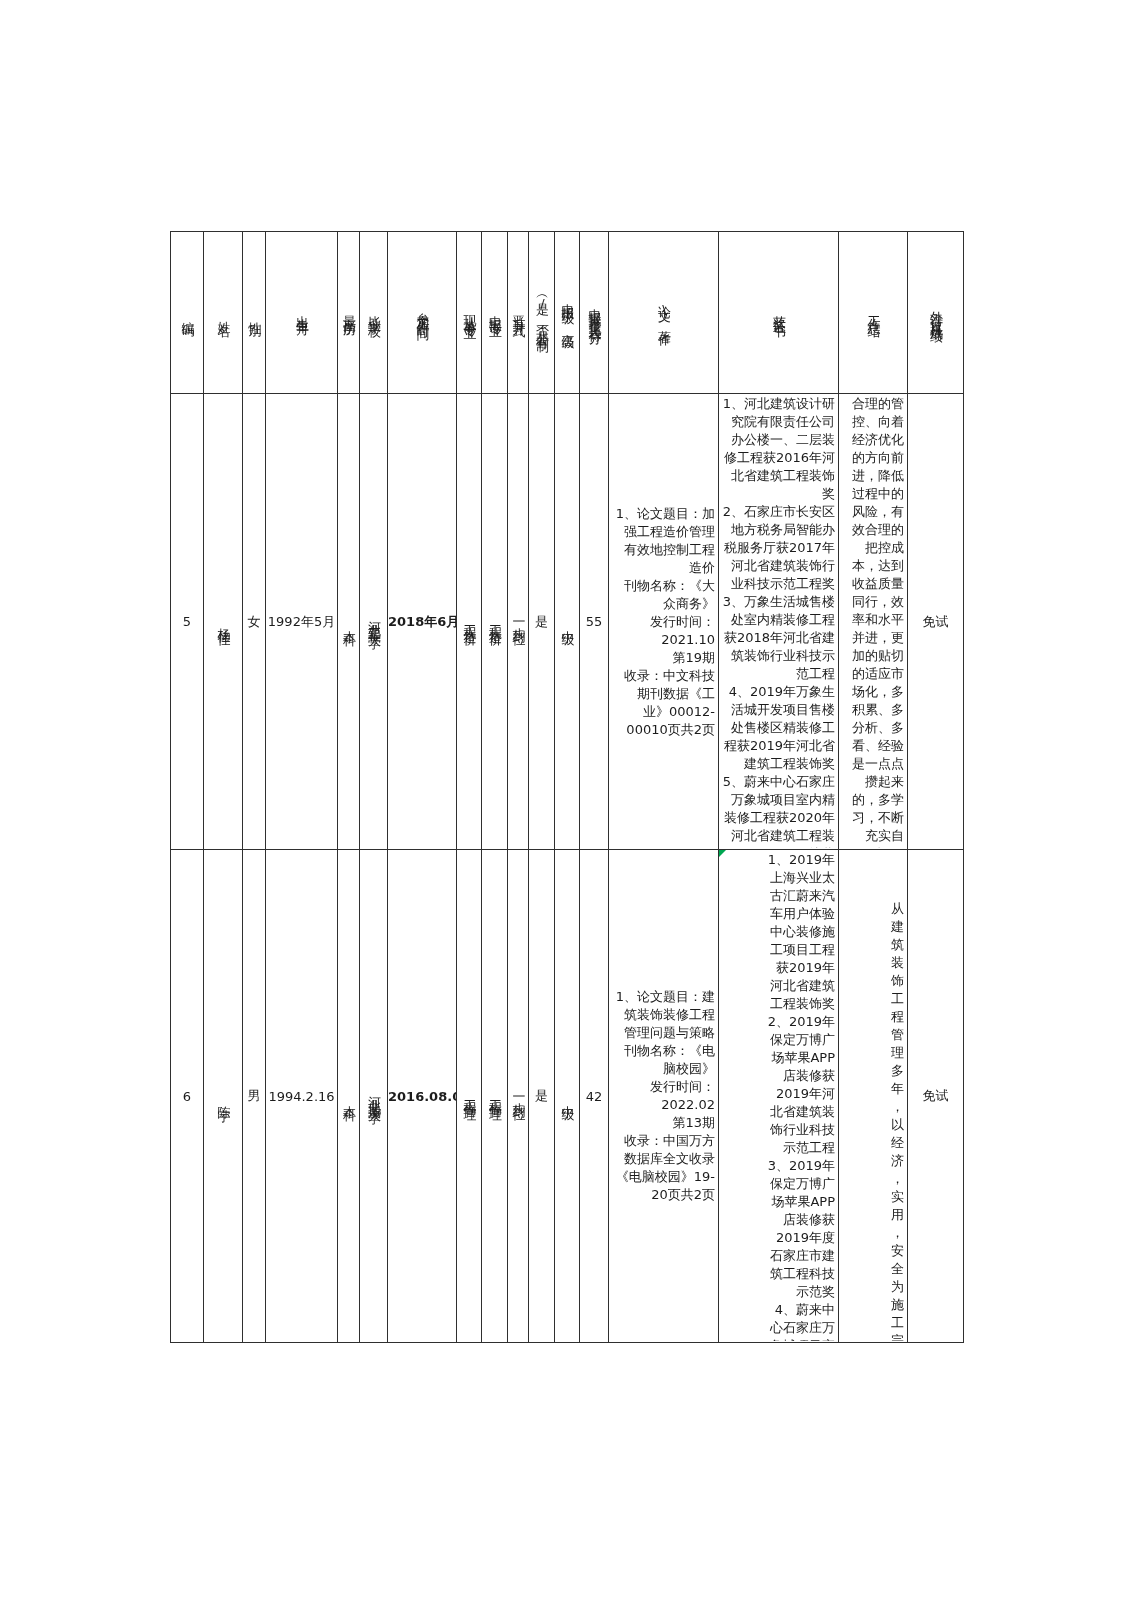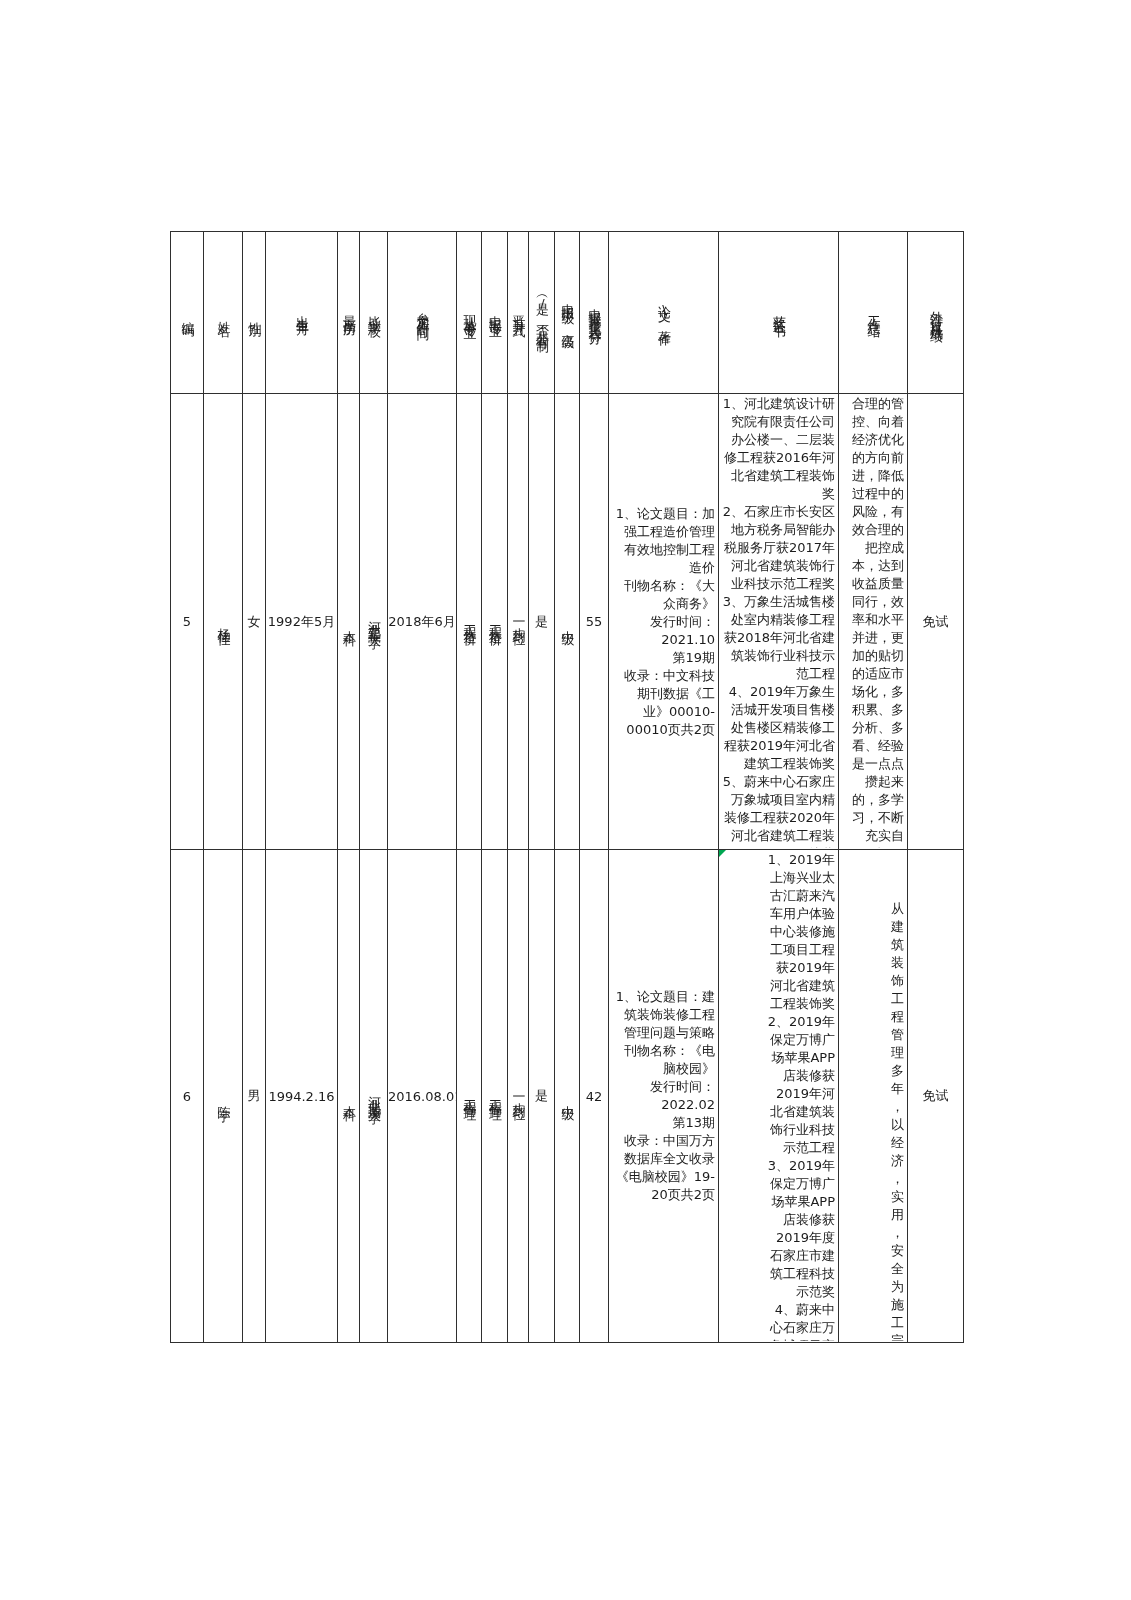--- a/index.html
+++ b/index.html
@@ -27,21 +27,21 @@
   .wrap{
     text-align:right;white-space:pre-wrap;
     overflow-wrap:break-word;word-break:break-word;
     line-height:18px;padding:1px 3px;box-sizing:border-box;
     overflow:hidden;
   }
   .r5 .wrap{max-height:454px;}
   .r6 .wrap{max-height:491px;}
   td.top{vertical-align:top;}
   td.rel{position:relative;padding-left:43px;}
-  .nowrap{white-space:nowrap;}
+  .nowrap{white-space:nowrap;font-weight:bold;}
   .comment-marker{
     position:absolute;top:0;left:0;width:0;height:0;
     border-top:7px solid #00a651;border-right:7px solid transparent;
   }
 </style>
 </head>
 <body>
 
 <div class="sheet">
   <table>
@@ -98,21 +98,21 @@
         <td><span class="vtxt">工程造价</span></td>
         <td><span class="vtxt">一步到位</span></td>
         <td>是</td>
         <td><span class="vtxt">中级</span></td>
         <td>55</td>
         <td>
             <div class="wrap">1、论文题目：加强工程造价管理有效地控制工程造价
 刊物名称：《大众商务》
 发行时间：2021.10
 第19期
-收录：中文科技期刊数据《工业》00010-00010页共2页</div>
+收录：中文科技期刊数据《工业》00012-00010页共2页</div>
           </td>
         <td class="top">
             <div class="wrap">1、河北建筑设计研究院有限责任公司办公楼一、二层装修工程获2016年河北省建筑工程装饰奖
 2、石家庄市长安区地方税务局智能办税服务厅获2017年河北省建筑装饰行业科技示范工程奖
 3、万象生活城售楼处室内精装修工程获2018年河北省建筑装饰行业科技示范工程
 4、2019年万象生活城开发项目售楼处售楼区精装修工程获2019年河北省建筑工程装饰奖
 5、蔚来中心石家庄万象城项目室内精装修工程获2020年河北省建筑工程装饰奖
 6、2020年廊坊银</div>
           </td>
         <td class="top">

